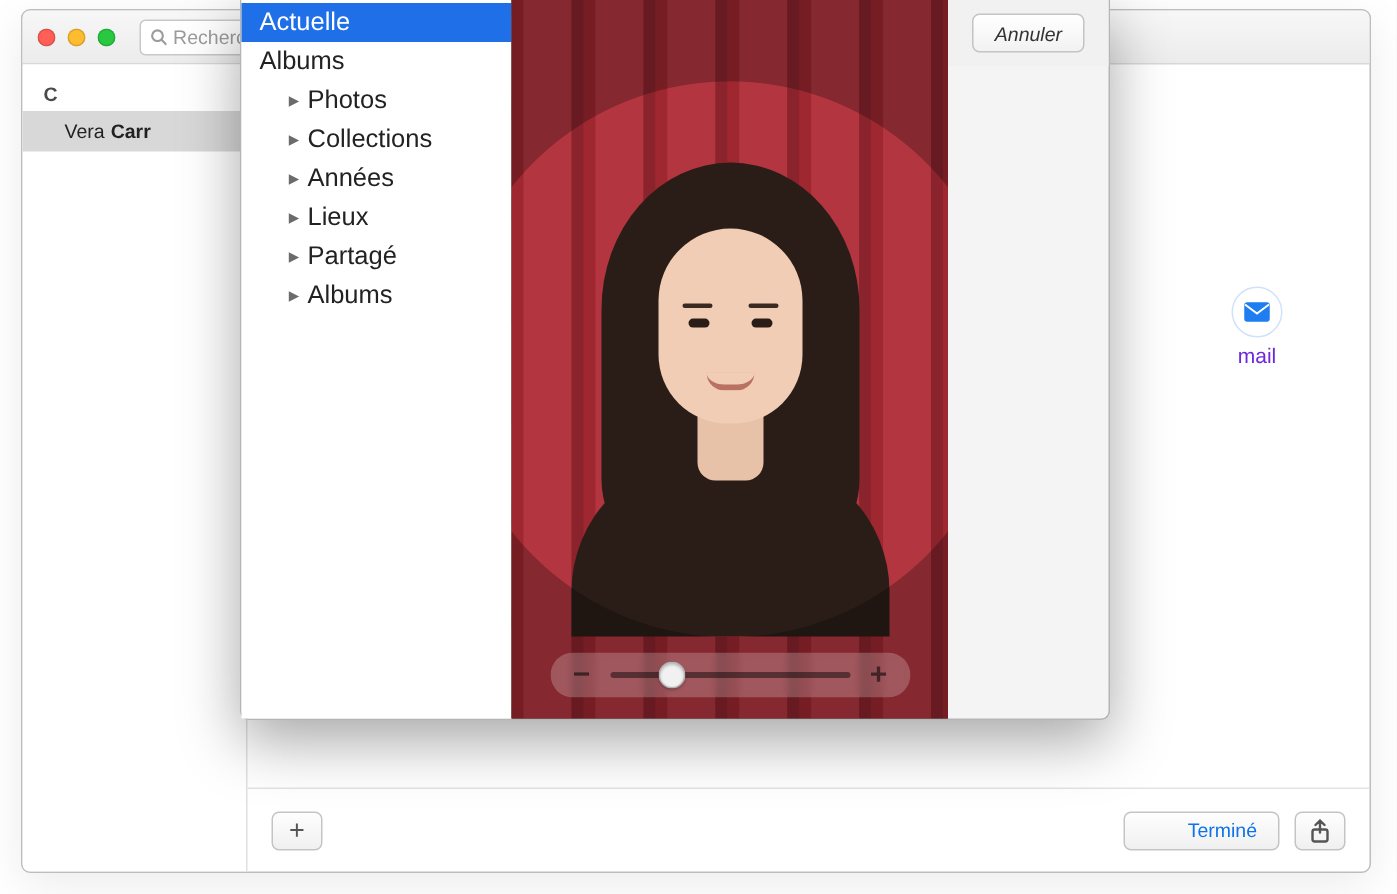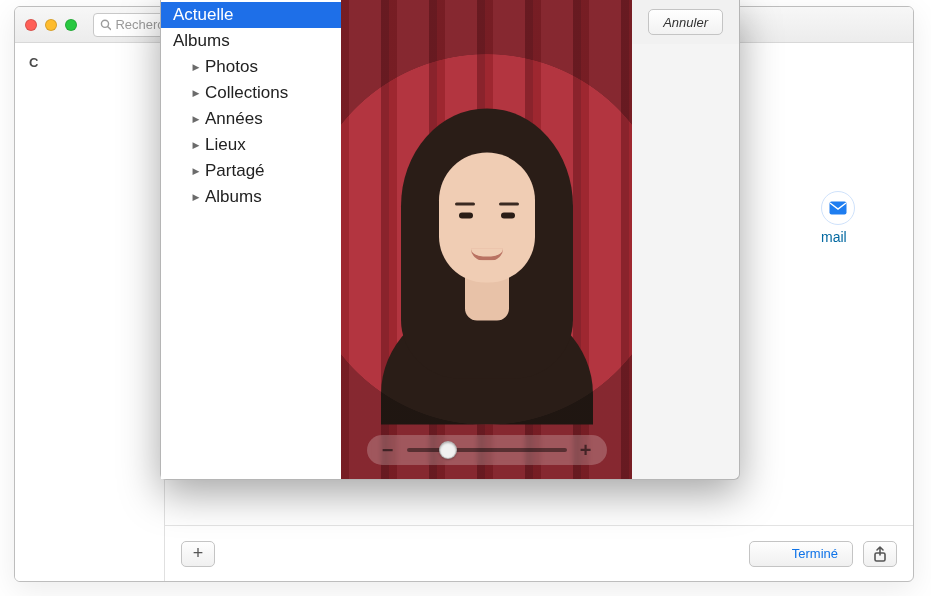--- a/index.html
+++ b/index.html
@@ -78,23 +78,23 @@
     color: #222;
   }
   .contact-row .last { font-weight: 700; }
   .detail {
     flex: 1;
     position: relative;
   }
   .mail-pill {
     position: absolute;
     right: 58px; top: 148px;
-    display:flex; flex-direction:column; align-items:flex-start;
+    display:flex; flex-direction:column; align-items:center;
     gap: 4px;
-    color: #0369a1;
+    color: #6d28d9;
     font-size: 14px;
   }
   .mail-pill .circle {
     width: 34px; height: 34px; border-radius: 50%;
     border: 1.5px solid #cfe2fb;
     display:flex; align-items:center; justify-content:center;
   }
   .footer {
     position:absolute; left:0; right:0; bottom:0;
     height: 56px;
@@ -279,20 +279,24 @@
         <circle cx="7" cy="7" r="5" fill="none" stroke="#9b9b9b" stroke-width="2"></circle>
         <line x1="11" y1="11" x2="15" y2="15" stroke="#9b9b9b" stroke-width="2" stroke-linecap="round"></line>
       </svg>
       <input type="text" placeholder="Rechercher" style="">
     </div>
   </div>
 
   <div class="body">
     <div class="sidebar">
       <div class="section-label">C</div>
+      <div class="contact-row">
+        <span>Vera</span>
+        <span class="last">Carr</span>
+      </div>
     </div>
 
     <div class="detail">
       <div class="mail-pill">
         <div class="circle">
           <svg width="18" height="14" viewBox="0 0 18 14">
             <rect x="0.5" y="0.5" width="17" height="13" rx="2" fill="#1e7df0"></rect>
             <path d="M1 2 L9 8 L17 2" stroke="#fff" stroke-width="1.4" fill="none"></path>
           </svg>
         </div>

